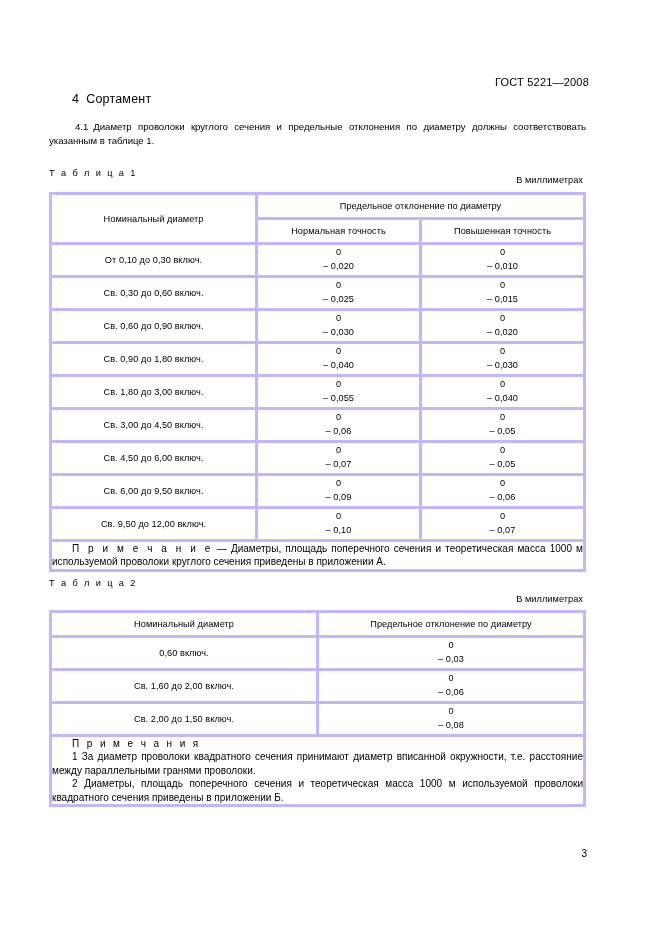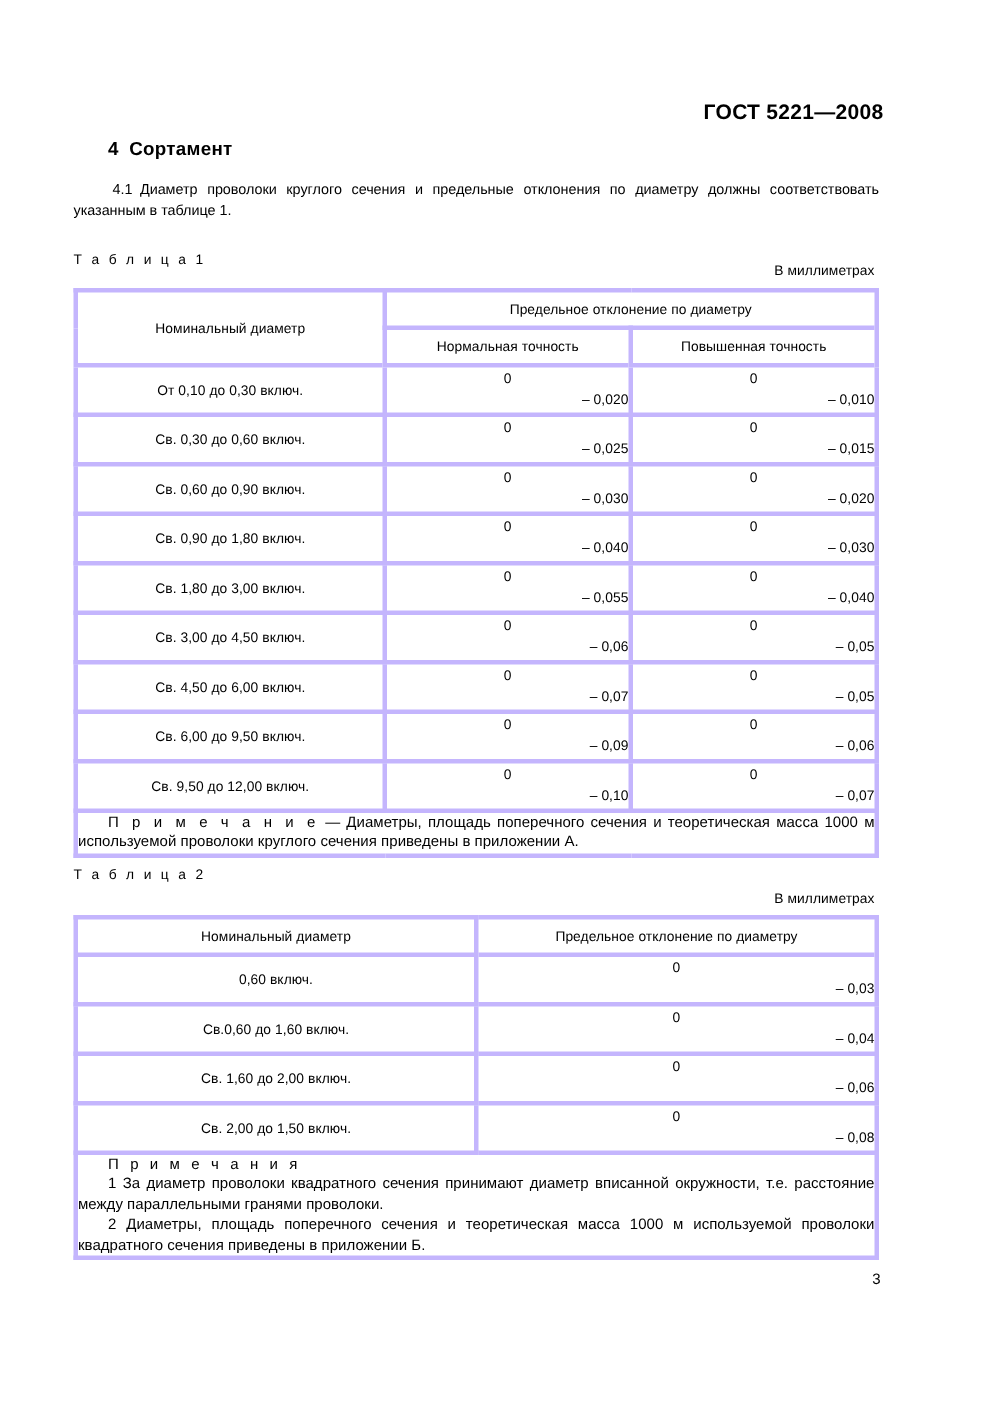--- a/index.html
+++ b/index.html
@@ -19,35 +19,35 @@
   .page {
     position: absolute;
     left: 0; top: 0;
     width: 661px;
     height: 936px;
   }
 
   
   .doc-header {
     position: absolute;
-    top: 66px;
+    top: 76px;
     right: 72px;
-    font-size: 14px;
-    font-weight: bold;
+    font-size: 11px;
+    font-weight: normal;
     letter-spacing: 0.2px;
     white-space: nowrap;
   }
 
   
   .section-heading {
     position: absolute;
     left: 72px;
     top: 92px;
     font-size: 12.5px;
-    font-weight: bold;
+    font-weight: normal;
     letter-spacing: 0.2px;
     text-align: right;
   }
   .section-heading .num { margin-right: 7px; }
 
   
   .para {
     position: absolute;
     font-size: 9.6px;
     line-height: 14.2px;
@@ -117,21 +117,21 @@
     letter-spacing: 0.05px;
   }
   .cell-dev {
     text-align: center;
     height: 30px;
     line-height: 13.6px;
     padding: 2px 4px;
     letter-spacing: 0.05px;
   }
   .cell-dev .upper { display: block; }
-  .cell-dev .lower { display: block; text-align: right; }
+  .cell-dev .lower { display: block; }
 
   .note-cell {
     border-top-width: 1.6px !important;
     padding: 5px 9px 6px 9px;
     font-size: 10px;
     line-height: 13.4px;
     text-align: justify;
     letter-spacing: 0.02px;
   }
   .note-label { letter-spacing: 2.4px; }
@@ -302,27 +302,20 @@
         <th class="th-group">Номинальный диаметр</th>
         <th class="th-group">Предельное отклонение по диаметру</th>
       </tr>
     </thead>
     <tbody>
       <tr>
         <td class="cell-name">0,60 включ.</td>
         <td class="cell-dev">
           <span class="upper">0</span>
           <span class="lower">– 0,03</span>
-        </td>
-      </tr>
-      <tr>
-        <td class="cell-name">Св.0,60 до 1,60 включ.</td>
-        <td class="cell-dev">
-          <span class="upper">0</span>
-          <span class="lower">– 0,04</span>
         </td>
       </tr>
       <tr>
         <td class="cell-name">Св. 1,60 до 2,00 включ.</td>
         <td class="cell-dev">
           <span class="upper">0</span>
           <span class="lower">– 0,06</span>
         </td>
       </tr>
       <tr>

